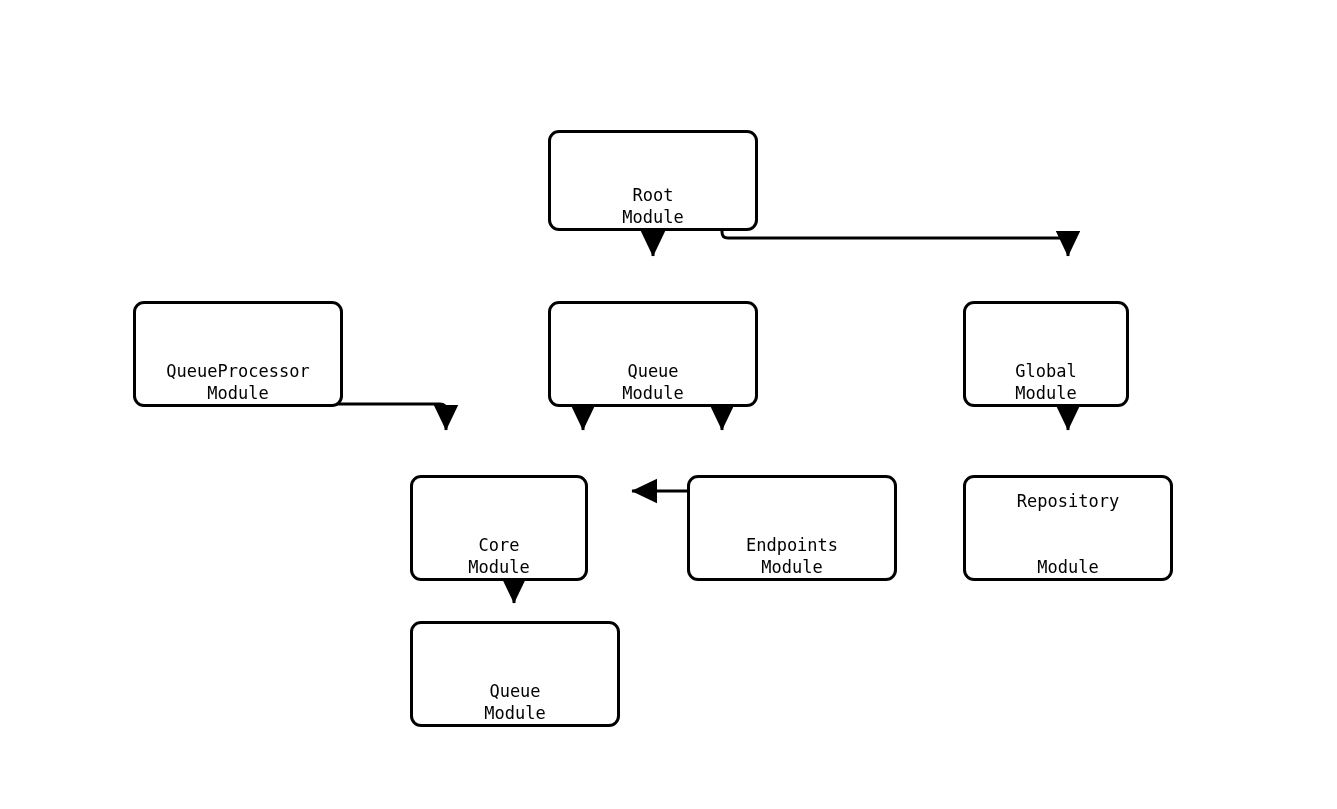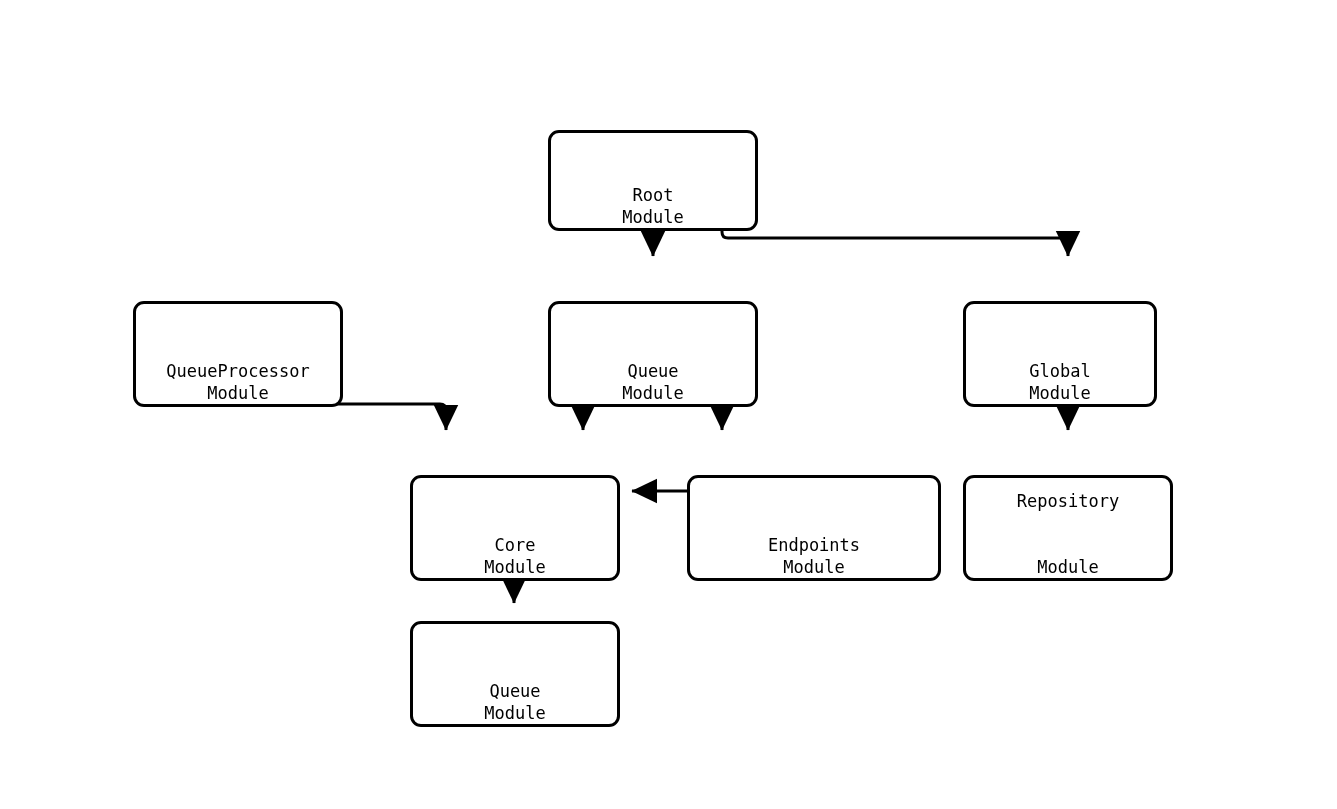--- a/index.html
+++ b/index.html
@@ -87,31 +87,31 @@
   <div class="node" style="left:133px; top:266px; width:210px; height:106px;">
     <div class="node-label">QueueProcessor</div>
     <div class="node-label">Module</div>
   </div>
 
   <div class="node" style="left:548px; top:266px; width:210px; height:106px;">
     <div class="node-label">Queue</div>
     <div class="node-label">Module</div>
   </div>
 
-  <div class="node" style="left:963px; top:266px; width:194px; height:106px;">
+  <div class="node" style="left:963px; top:266px; width:166px; height:106px;">
     <div class="node-label">Global</div>
     <div class="node-label">Module</div>
   </div>
 
-  <div class="node" style="left:410px; top:440px; width:210px; height:106px;">
+  <div class="node" style="left:410px; top:440px; width:178px; height:106px;">
     <div class="node-label">Core</div>
     <div class="node-label">Module</div>
   </div>
 
-  <div class="node" style="left:687px; top:440px; width:254px; height:106px;">
+  <div class="node" style="left:687px; top:440px; width:210px; height:106px;">
     <div class="node-label">Endpoints</div>
     <div class="node-label">Module</div>
   </div>
 
   <div class="node" style="left:963px; top:440px; width:210px; height:106px;gap:44px;">
     <div class="node-label">Repository</div>
     <div class="node-label">Module</div>
   </div>
 
   <div class="node" style="left:410px; top:586px; width:210px; height:106px;">

